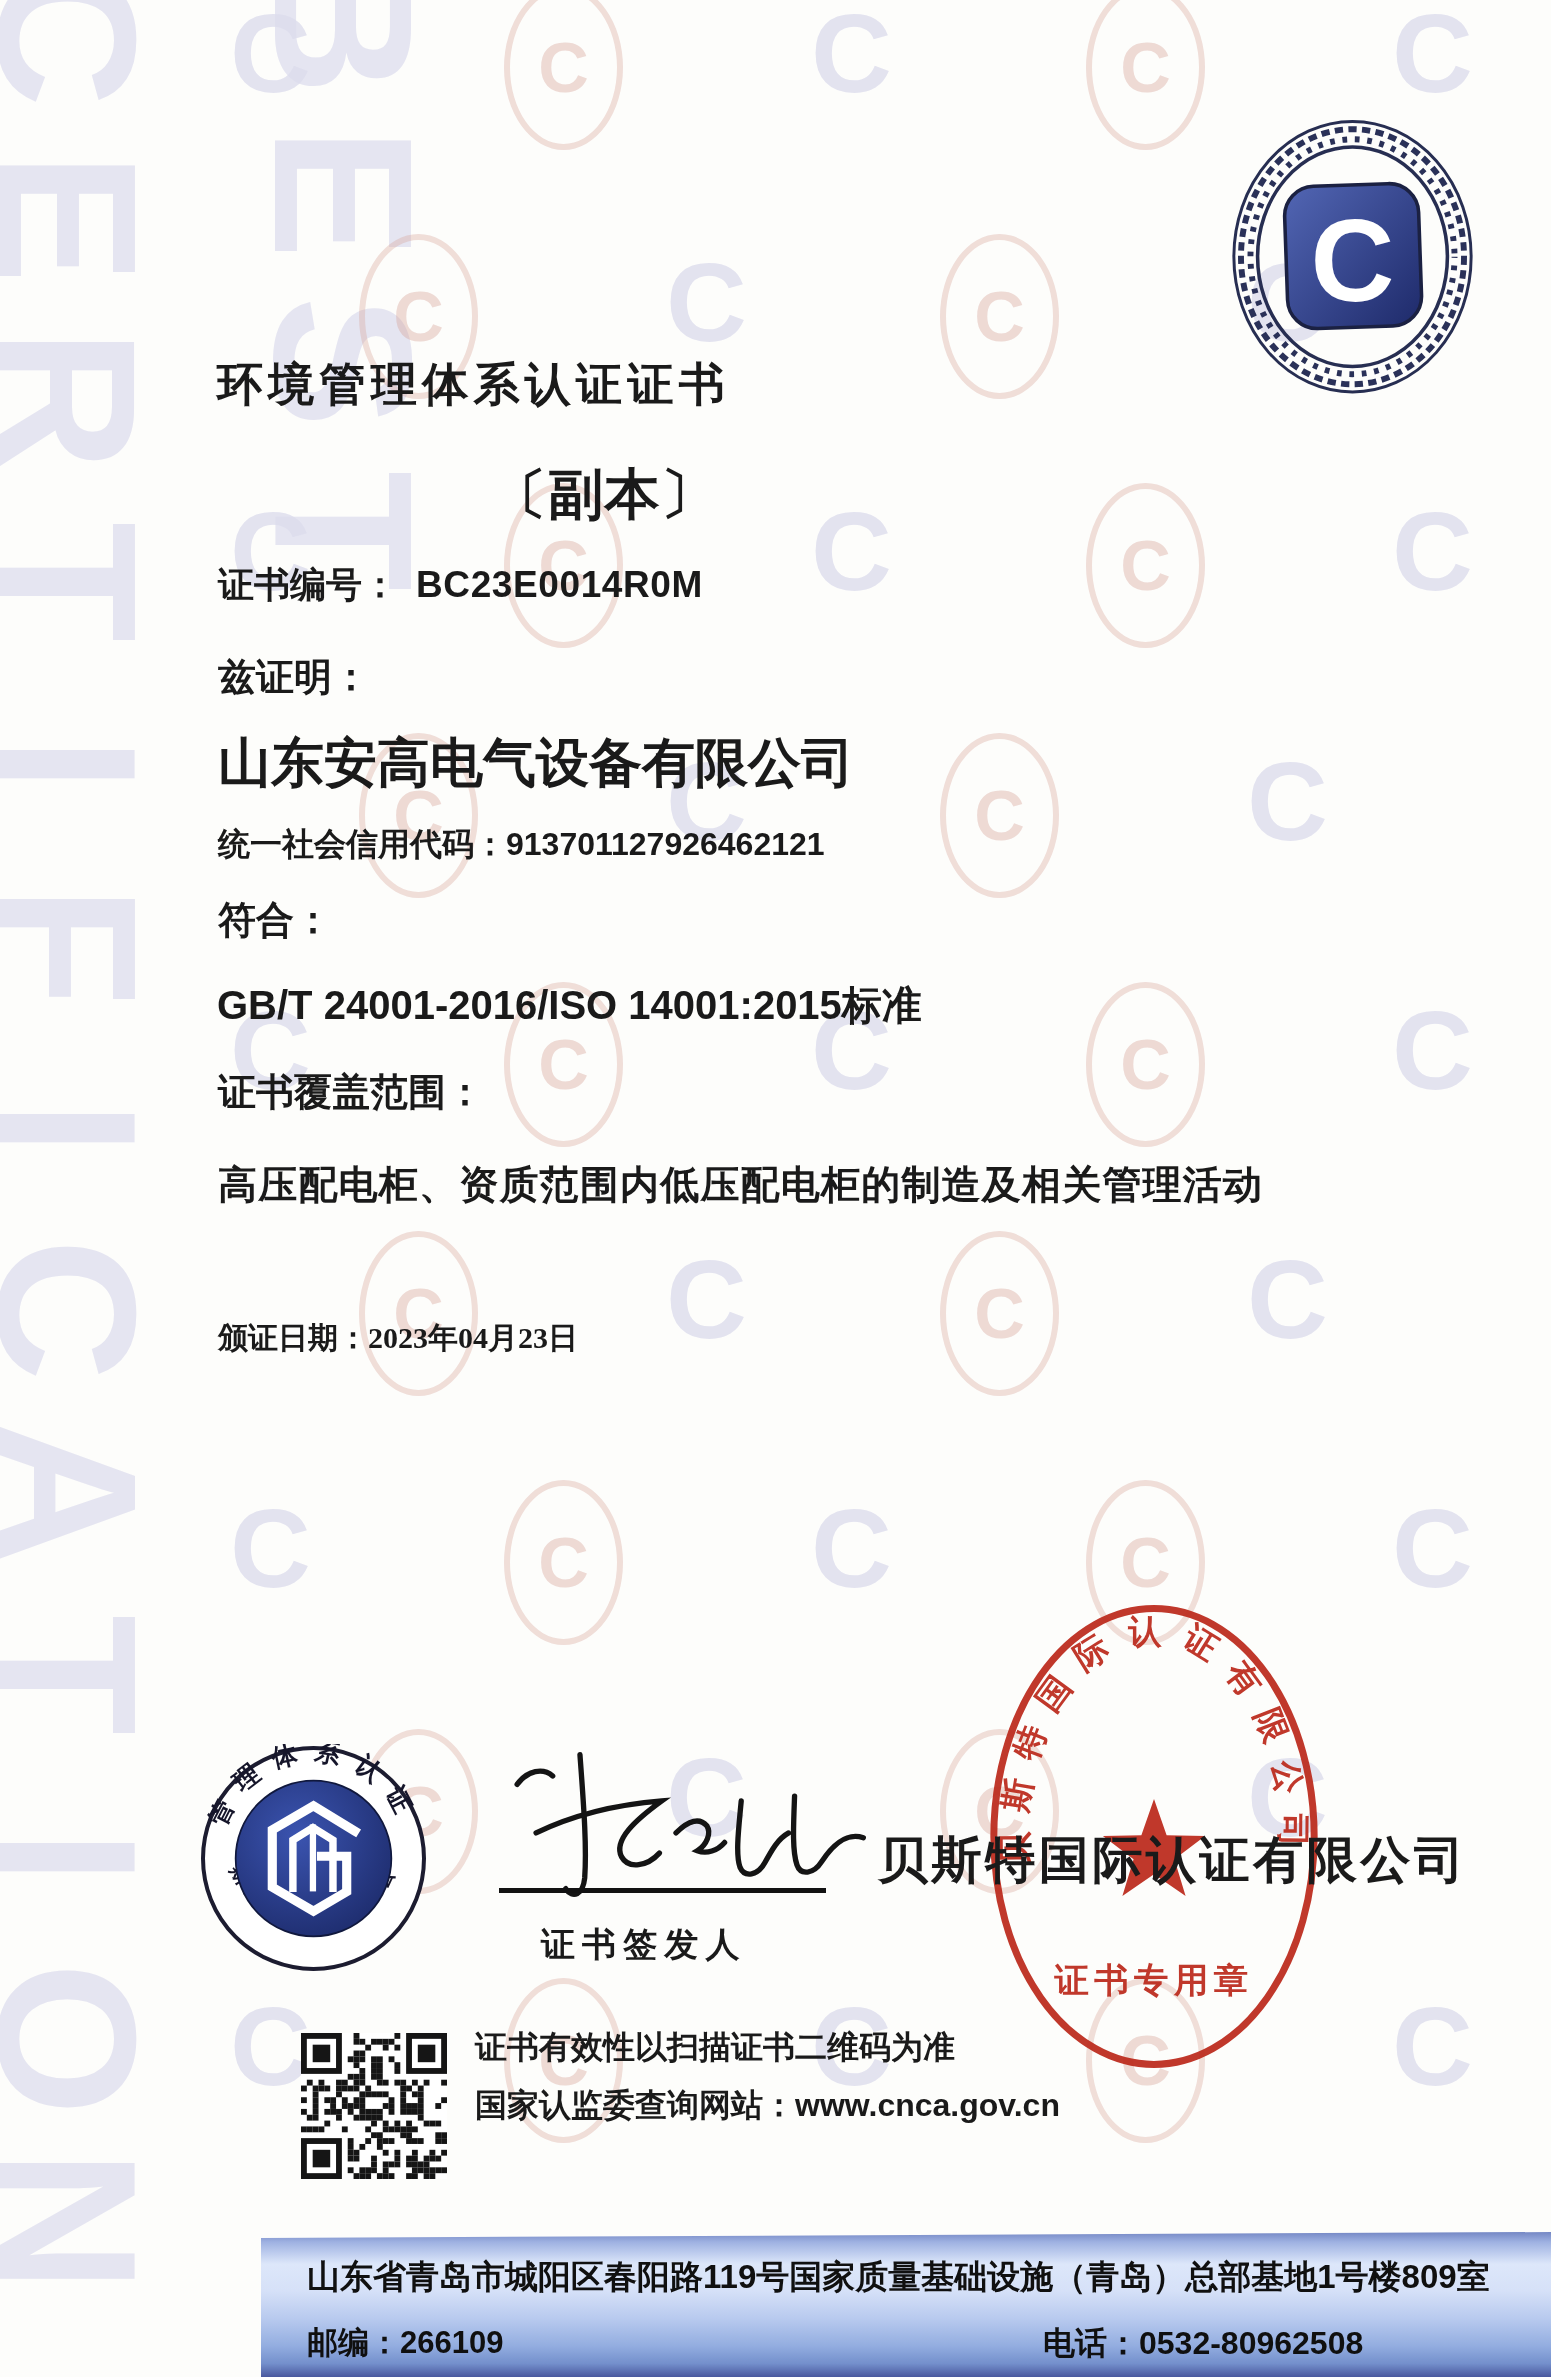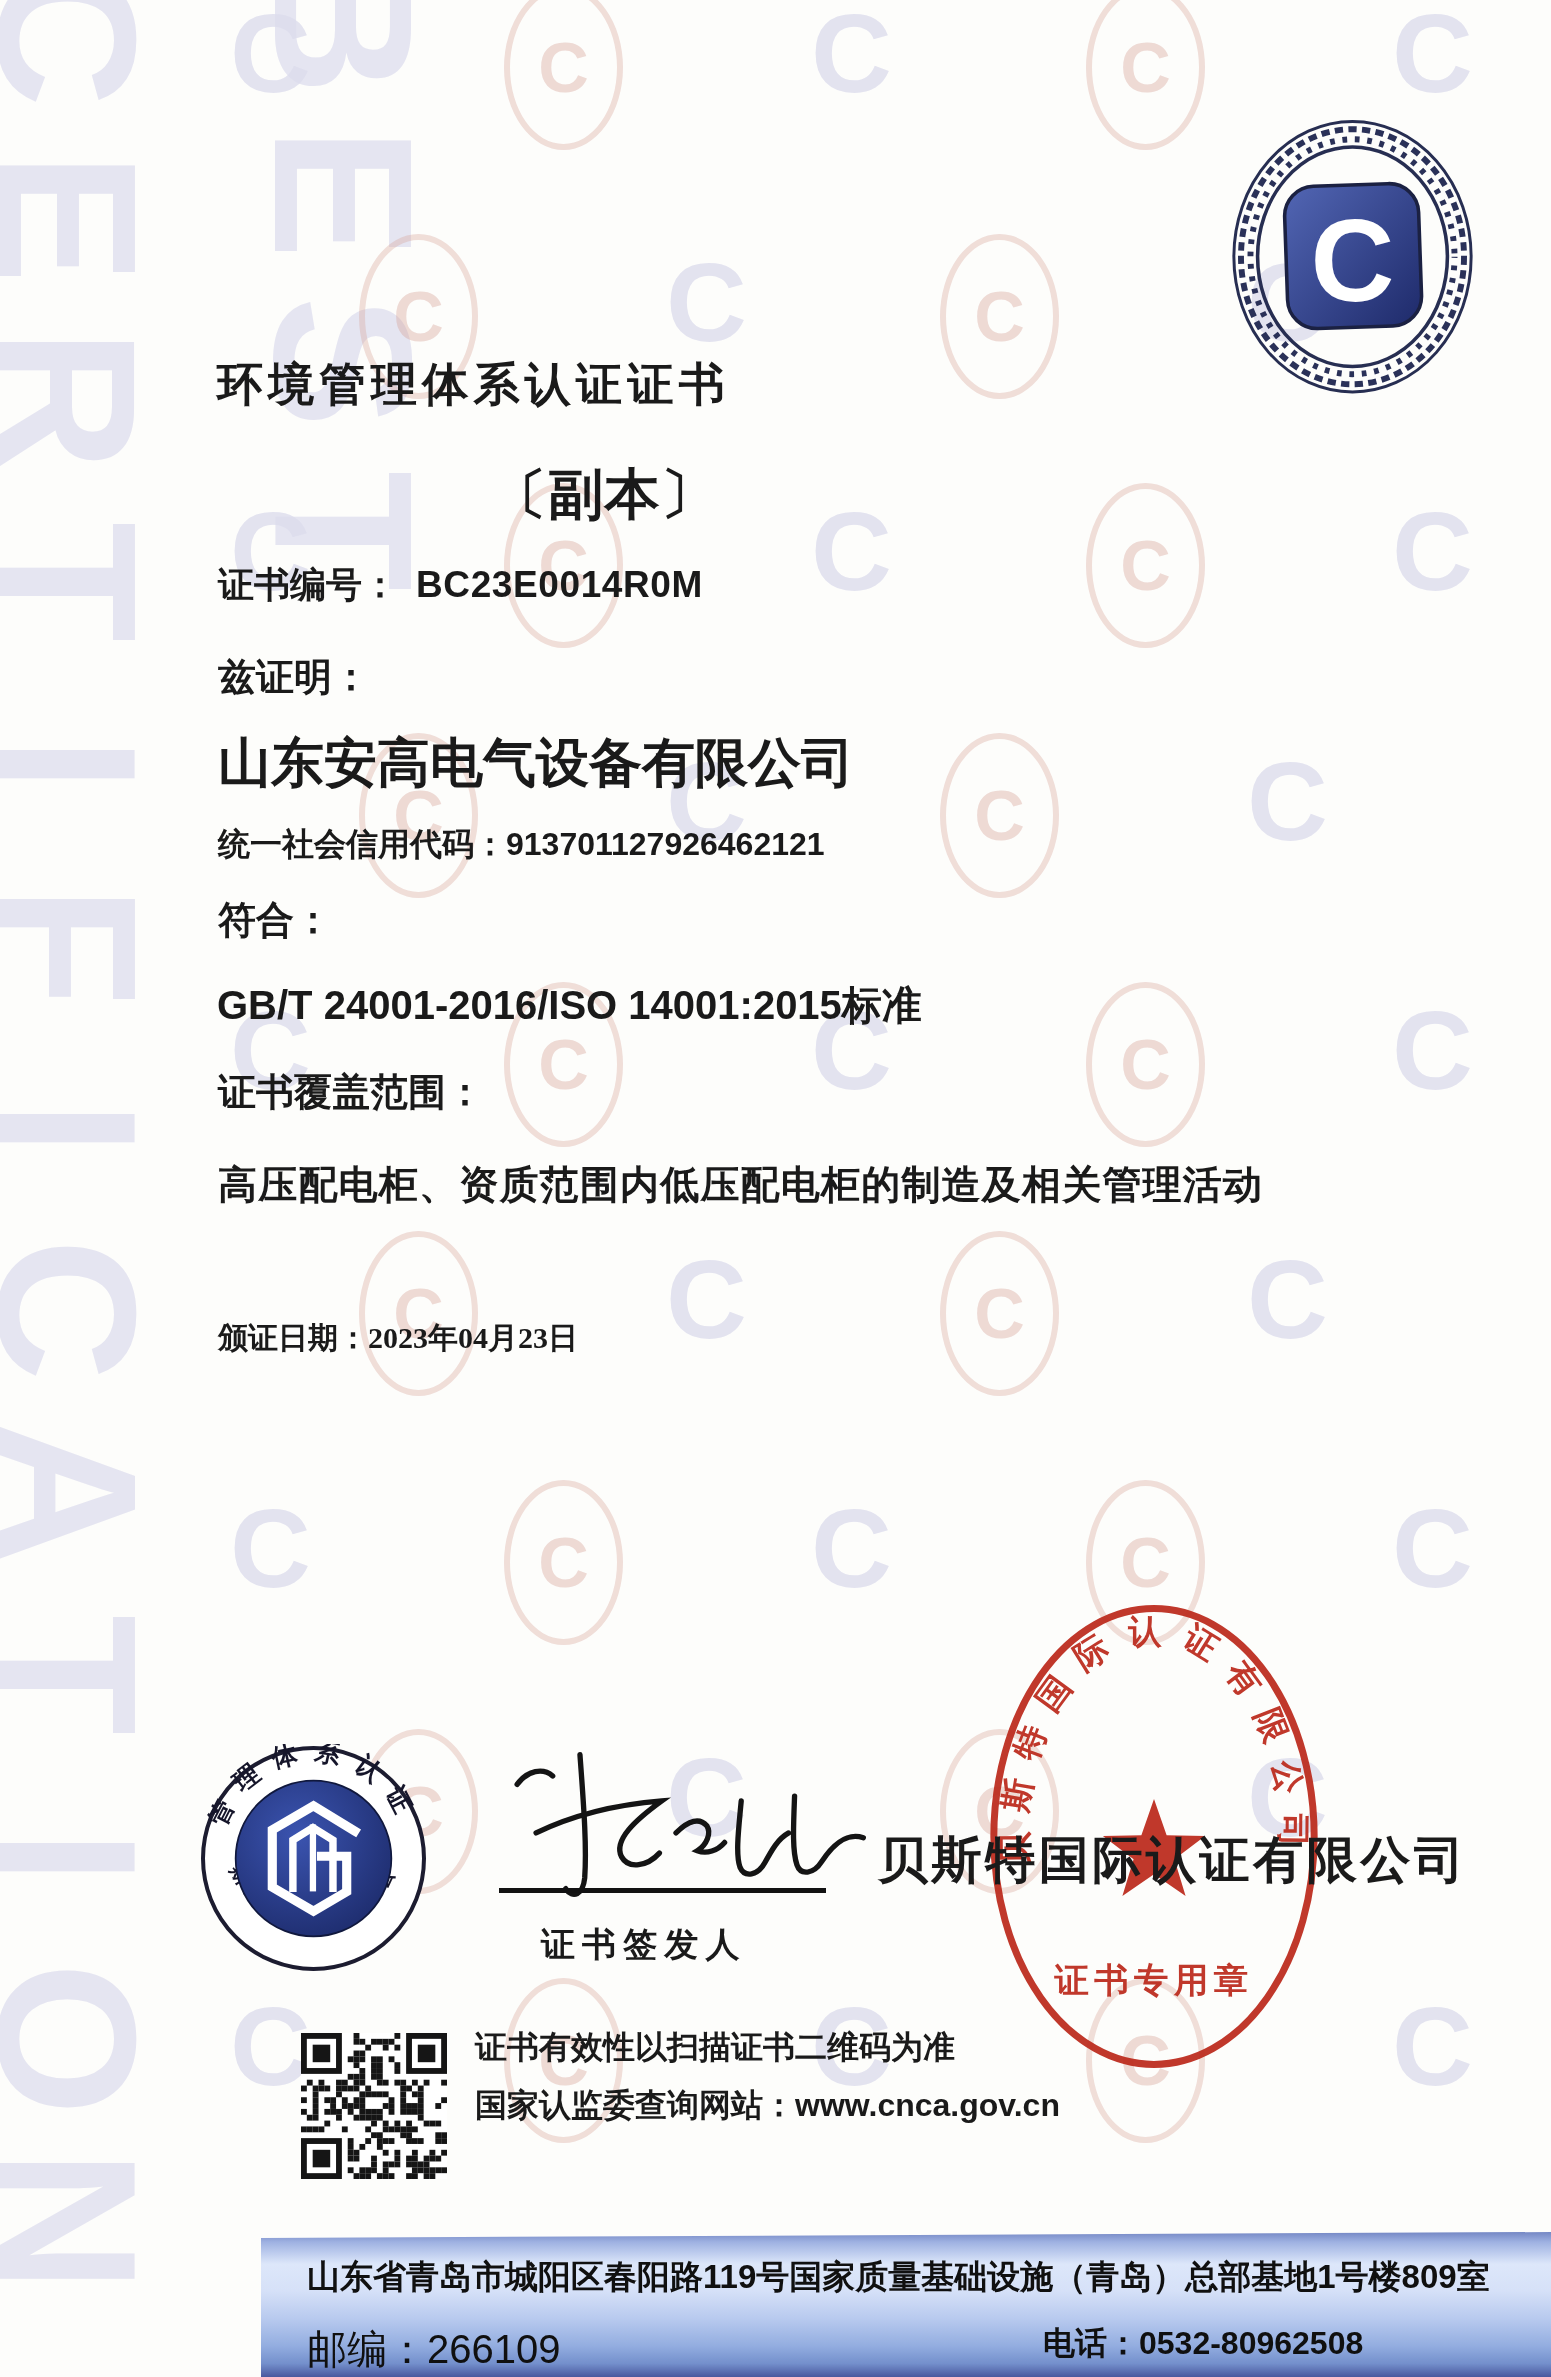--- a/index.html
+++ b/index.html
@@ -36,21 +36,21 @@
   .sealtext{left:878px;top:1827px;font-size:50px;font-weight:600;letter-spacing:3.6px;z-index:4;}
   .v1{left:475px;top:2026px;font-size:32px;font-weight:600;}
   .v2{left:475px;top:2084px;font-size:32px;font-weight:600;}
   .v3{left:475px;top:2143px;font-size:32px;font-weight:600;}
   
   #footer-bar{position:absolute;left:261px;top:2232px;width:1291px;height:146px;z-index:3;
     background:linear-gradient(180deg,#7487c4 0%,#9fb2e2 7%,#dde7fa 22%,#d6e1f8 40%,
                #b7c9ee 60%,#93ade0 78%,#7490cc 90%,#46549b 100%);
     clip-path:polygon(0 6px,100% 0,100% 100%,0 100%);}
   #footer-bar .f1{position:absolute;left:46px;top:22.5px;font-size:33px;font-weight:700;color:#101010;white-space:nowrap;}
-  #footer-bar .f2{position:absolute;left:46px;top:90px;font-size:40px;font-weight:400;color:#101010;text-align:right;}
+  #footer-bar .f2{position:absolute;left:46px;top:90px;font-size:31px;font-weight:700;color:#101010;text-align:right;}
   #footer-bar .f3{position:absolute;left:782px;top:90px;font-size:32px;font-weight:700;color:#101010;}
   svg{position:absolute;z-index:2;}
   #seal-svg{z-index:3;opacity:.93;}
 </style>
 </head>
 <body>
 
 <div id="page">
 
   <div id="wm">

